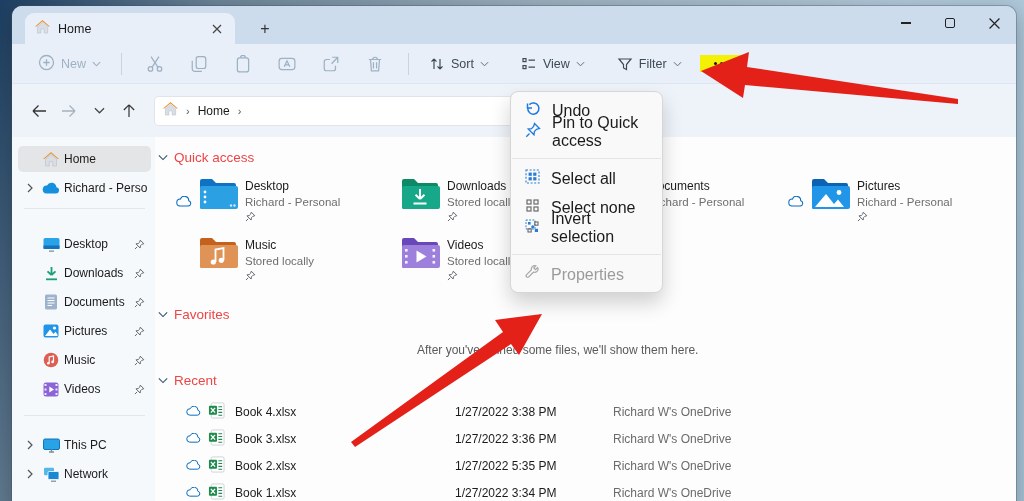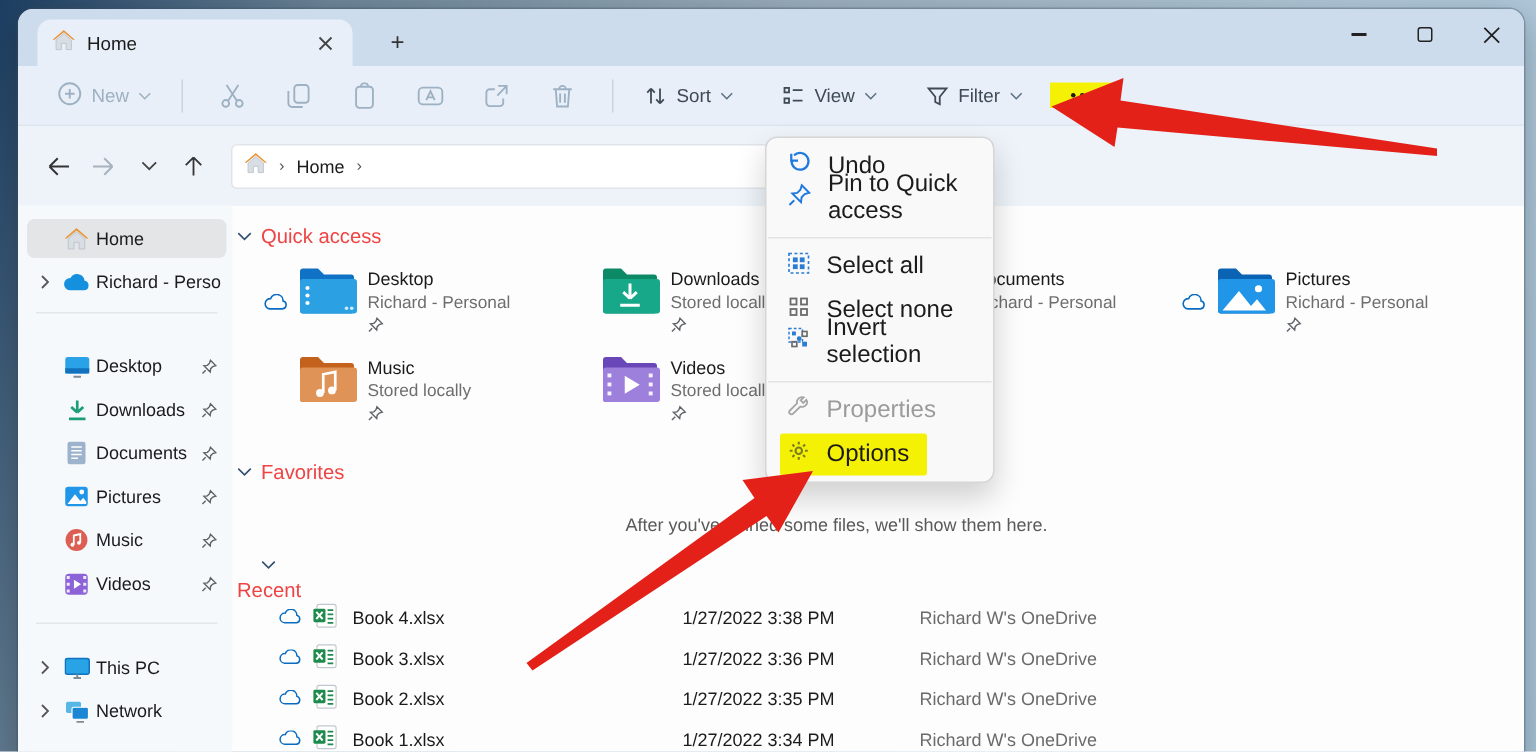--- a/index.html
+++ b/index.html
@@ -581,21 +581,21 @@
       </div>
 
       <div class="sec-head" style="left:3px; top:170px;">
         <svg width="10" height="7" viewBox="0 0 12 7">
             <path d="M1 1 L6 6 L11 1" stroke="#33506e" stroke-width="1.3" fill="none"></path>
           </svg>
         <span>Favorites</span>
       </div>
       <div class="empty-msg">After you've pinned some files, we'll show them here.</div>
 
-      <div class="sec-head" style="left:3px; top:236px;flex-direction:column;">
+      <div class="sec-head" style="left:3px; top:236px;">
         <svg width="10" height="7" viewBox="0 0 12 7">
             <path d="M1 1 L6 6 L11 1" stroke="#33506e" stroke-width="1.3" fill="none"></path>
           </svg>
         <span>Recent</span>
       </div>
 
       <div class="file-row" style="top:263px;">
         <span class="fr-cloud"><svg width="15" height="10" viewBox="0 0 18 12">
               <path d="M4.5 11 h9.3 a3 3 0 0 0 .5-5.9 A4.8 4.8 0 0 0 5 3.3 A3.7 3.7 0 0 0 4.5 11 z" fill="#fff" stroke="#0a6cc0" stroke-width="1.2"></path>
             </svg></span>
@@ -627,21 +627,21 @@
         <span class="fr-cloud"><svg width="15" height="10" viewBox="0 0 18 12">
               <path d="M4.5 11 h9.3 a3 3 0 0 0 .5-5.9 A4.8 4.8 0 0 0 5 3.3 A3.7 3.7 0 0 0 4.5 11 z" fill="#fff" stroke="#0a6cc0" stroke-width="1.2"></path>
             </svg></span>
         <span class="fr-excel"><svg width="17" height="17" viewBox="0 0 18 18">
               <rect x="3.5" y="1" width="13.5" height="16" rx="1.5" fill="#fff" stroke="#c0c7ce" stroke-width=".8"></rect>
               <path d="M11 5 h4 M11 8 h4 M11 11 h4 M11 14 h4" stroke="#1e8a4c" stroke-width="1.2"></path>
               <rect x="1" y="4" width="8.5" height="9.5" rx="1" fill="#1e8a4c"></rect>
               <path d="M3 6.2 L7.5 11.3 M7.5 6.2 L3 11.3" stroke="#fff" stroke-width="1.4"></path>
             </svg></span>
         <span class="fr-name">Book 2.xlsx</span>
-        <span class="fr-date">1/27/2022 3:35 PM</span>
+        <span class="fr-date">1/27/2022 5:35 PM</span>
         <span class="fr-loc">Richard W's OneDrive</span>
       </div>
       <div class="file-row" style="top:344px;">
         <span class="fr-cloud"><svg width="15" height="10" viewBox="0 0 18 12">
               <path d="M4.5 11 h9.3 a3 3 0 0 0 .5-5.9 A4.8 4.8 0 0 0 5 3.3 A3.7 3.7 0 0 0 4.5 11 z" fill="#fff" stroke="#0a6cc0" stroke-width="1.2"></path>
             </svg></span>
         <span class="fr-excel"><svg width="17" height="17" viewBox="0 0 18 18">
               <rect x="3.5" y="1" width="13.5" height="16" rx="1.5" fill="#fff" stroke="#c0c7ce" stroke-width=".8"></rect>
               <path d="M11 5 h4 M11 8 h4 M11 11 h4 M11 14 h4" stroke="#1e8a4c" stroke-width="1.2"></path>
               <rect x="1" y="4" width="8.5" height="9.5" rx="1" fill="#1e8a4c"></rect>
@@ -726,29 +726,18 @@
   <div class="menu-item disabled">
     <span class="mi-inner">
       <span>
         <svg width="15" height="15" viewBox="0 0 16 16" fill="none" stroke="#a6a6a6" stroke-width="1.3">
             <path d="M14 4.2 a3.6 3.6 0 0 1-4.9 3.3 L4 12.6 a1.6 1.6 0 0 1-2.3-2.3 L6.8 5.2 A3.6 3.6 0 0 1 11.5 1 L9.4 3.1 L11.2 4.9 L13.4 2.8 A3.6 3.6 0 0 1 14 4.2 Z"></path>
           </svg>
       </span>
       <span>Properties</span>
     </span>
   </div>
-  <div class="menu-item">
-    <span class="mi-inner hl">
-      <span>
-        <svg width="15" height="15" viewBox="0 0 16 16" fill="none" stroke="#7a7d1e" stroke-width="1.5">
-            <circle cx="8" cy="8" r="2.3"></circle>
-            <path d="M8 1.6 v2 M8 12.4 v2 M1.6 8 h2 M12.4 8 h2 M3.5 3.5 l1.4 1.4 M11.1 11.1 l1.4 1.4 M12.5 3.5 l-1.4 1.4 M4.9 11.1 l-1.4 1.4"></path>
-          </svg>
-      </span>
-      <span>Options</span>
-    </span>
-  </div>
 </div>
 
 <svg class="overlay" width="1024" height="501" viewBox="0 0 1024 501">
   <polygon points="701,71 749,52 747,67 958,99 958,104 745,85 743,98" fill="#e32119"></polygon>
   <polygon points="542,314 495,320 503,332 351,442 355,447 511,344 519,355" fill="#e32119"></polygon>
 </svg>
 
 </body></html>

